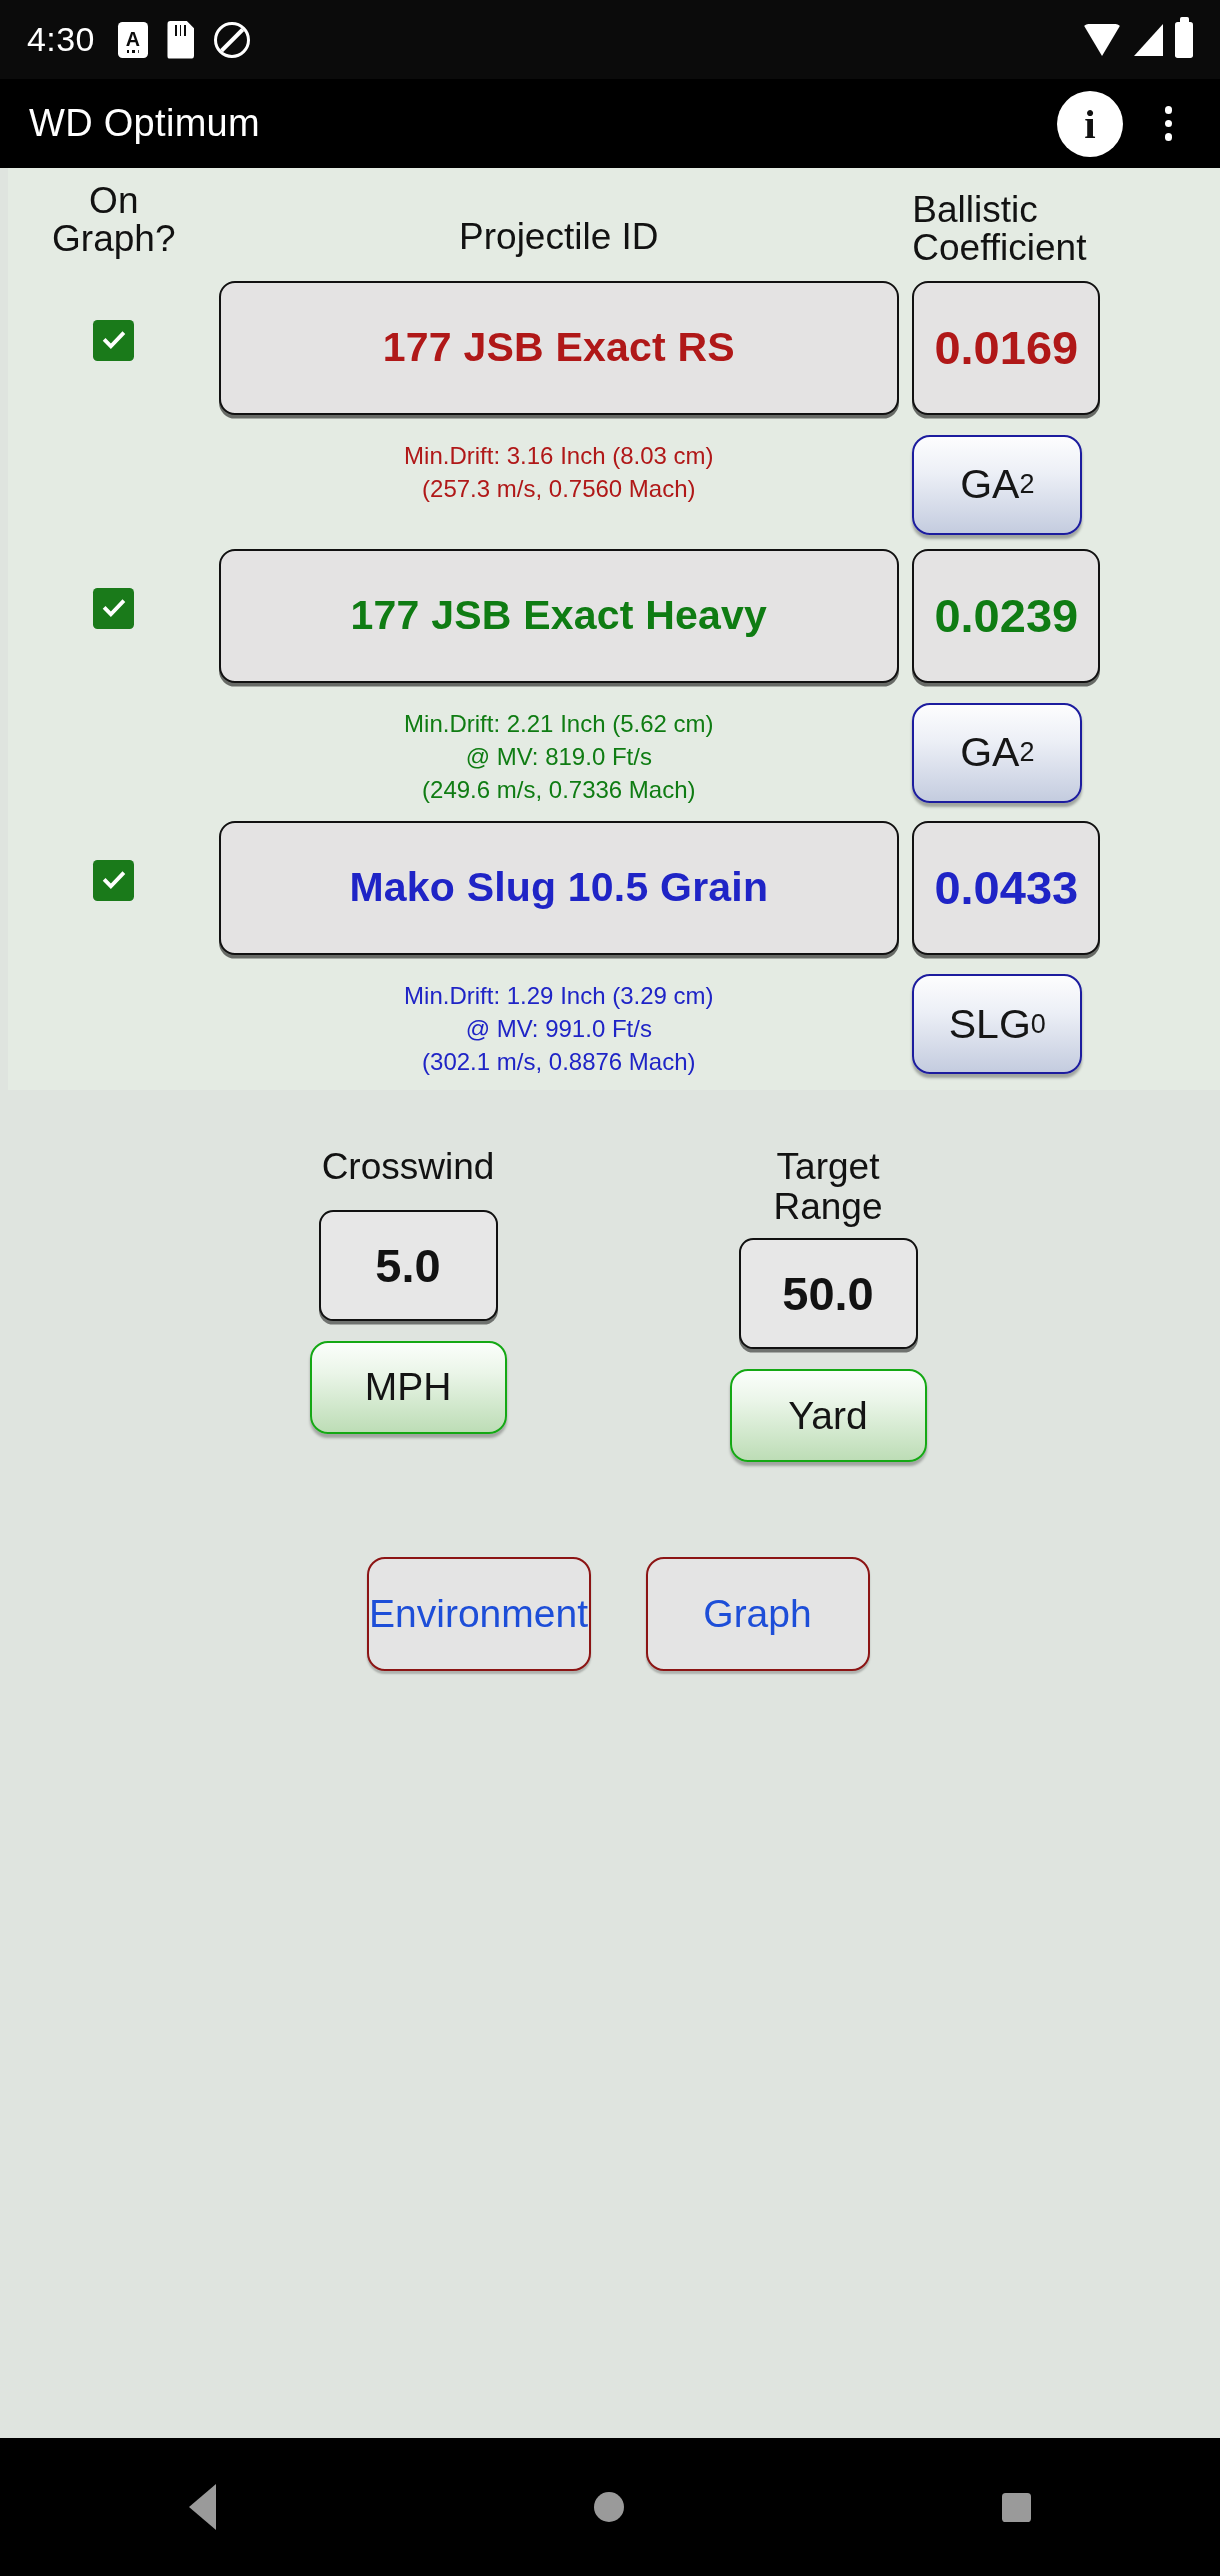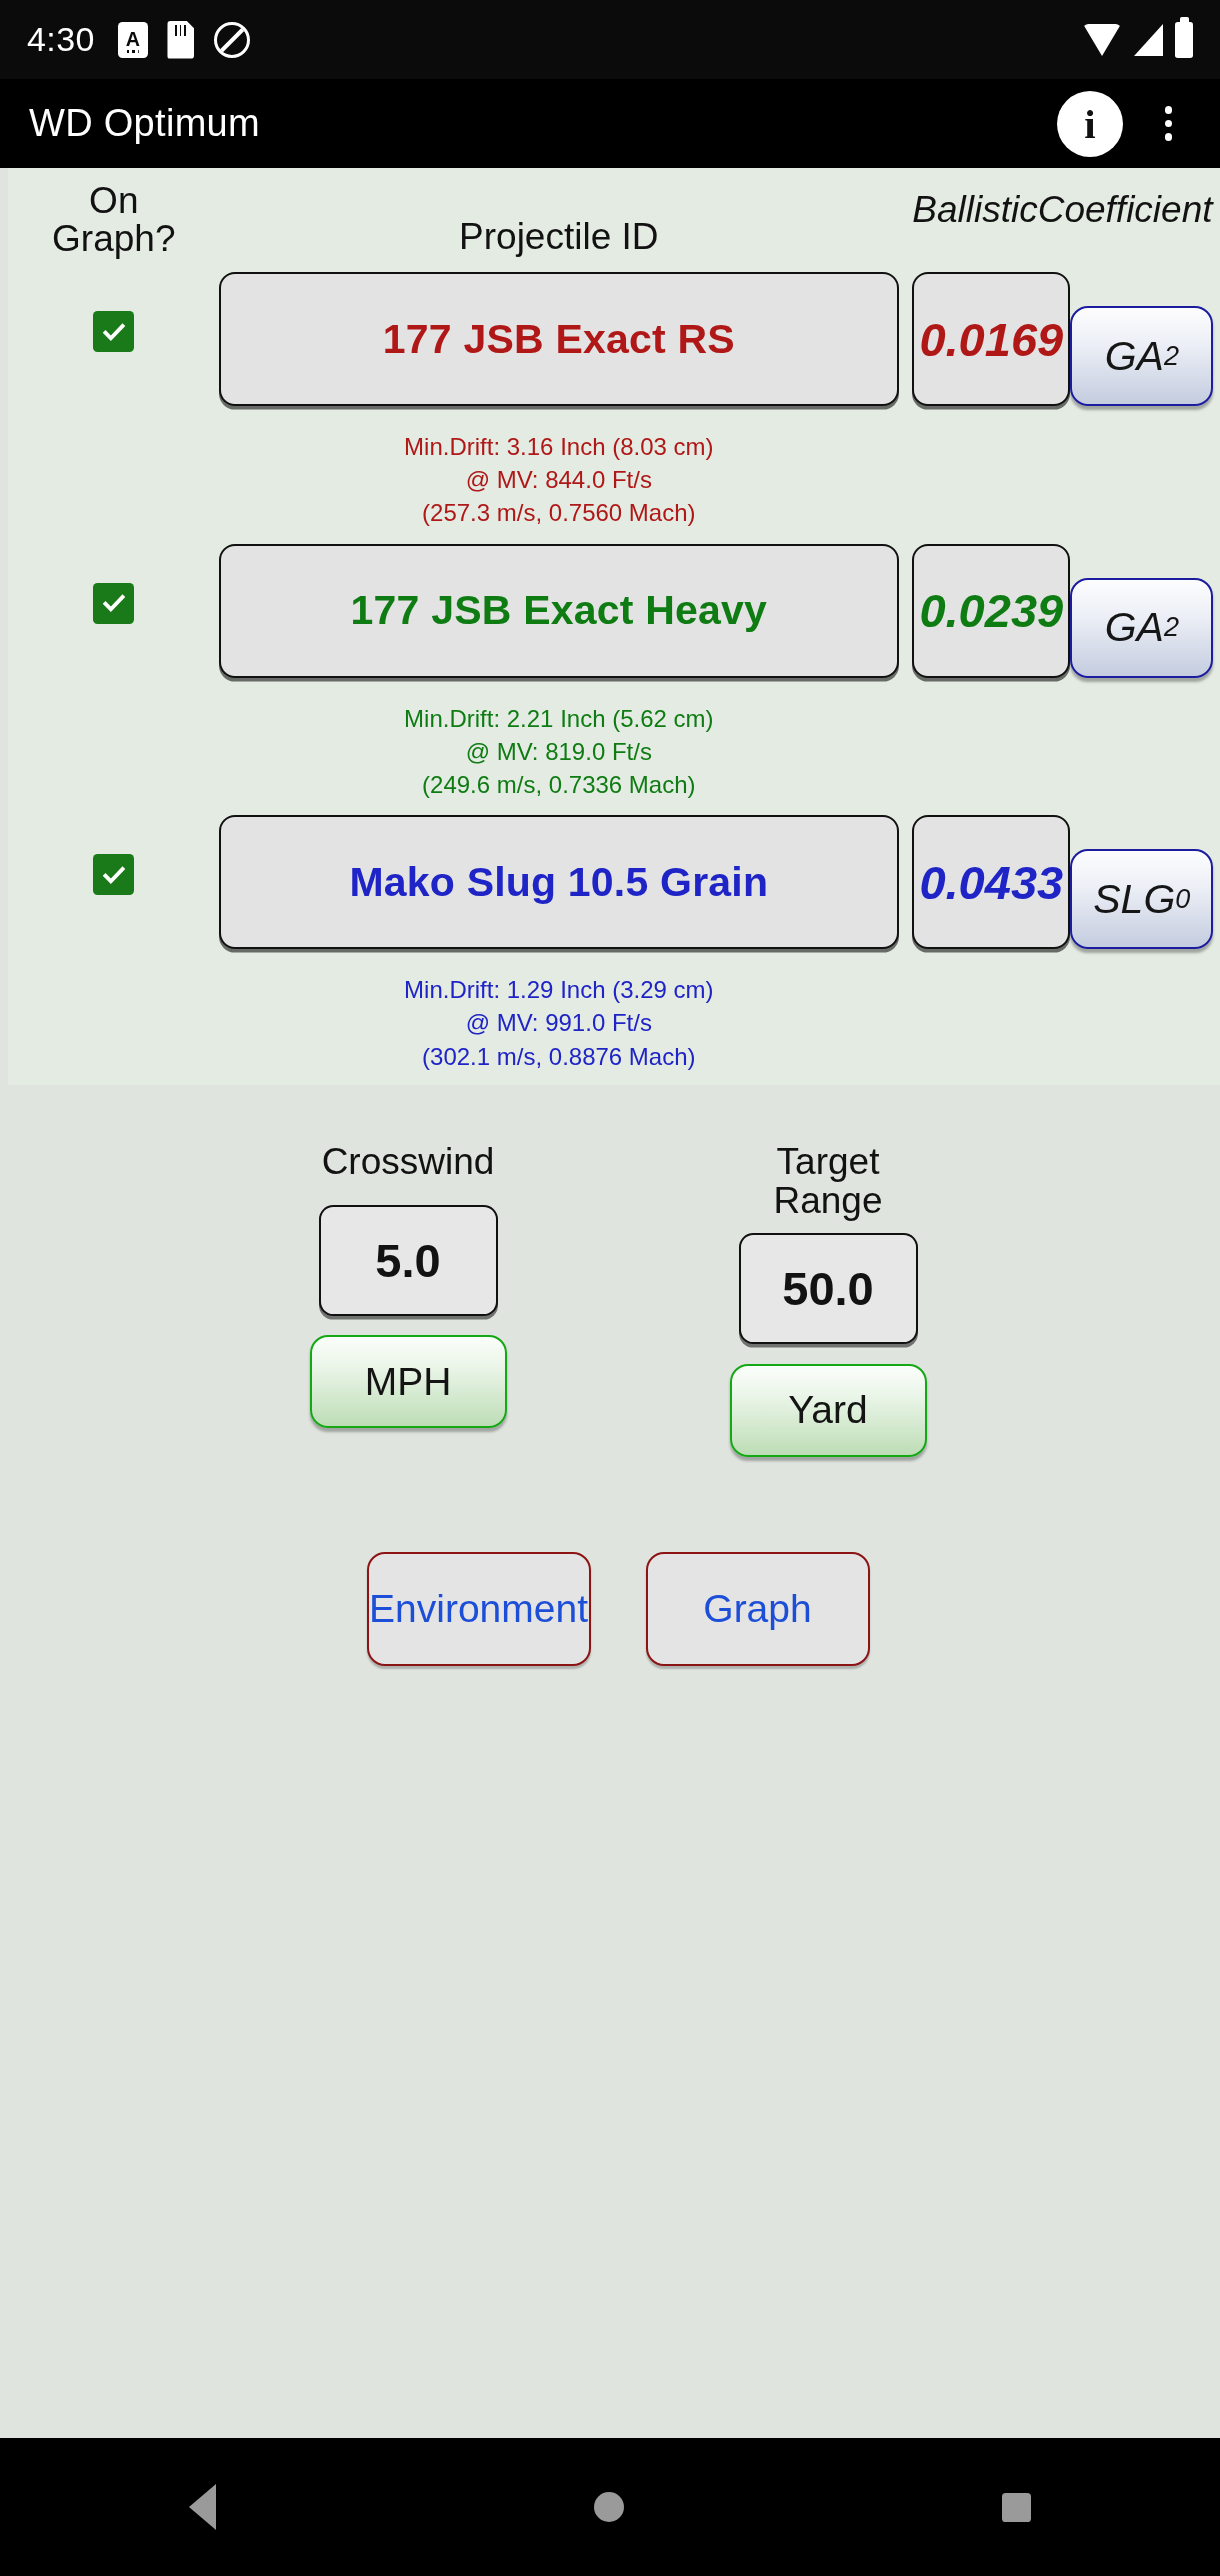--- a/index.html
+++ b/index.html
@@ -81,21 +81,21 @@
   
   .content { position: absolute; top: 168px; left: 8px; width: 1220px; height: 2270px; }
   .table-zone { background: #e4ebe3; padding-top: 10.7px; padding-bottom: 12.5px; }
   .lower-zone { background: #dfe4df; }
 
   .hdr-row {
     display: flex; align-items: flex-start; padding: 0 14.3px;
   }
   .col-check { width: 183px; display: flex; flex-direction: column; align-items: center; }
   .col-name  { width: 707px; display: flex; flex-direction: column; align-items: center; }
-  .col-bc    { width: 301px; display: flex; flex-direction: row; align-items: flex-end; font-style: italic; }
+  .col-bc    { width: 301px; display: flex; flex-direction: column; align-items: flex-start; }
 
   .hdr-text {
     font-size: 37px; color: #121212; line-height: 1.02; text-align: center; font-weight: 400;
   }
   .hdr-check { padding-top: 3.6px; }
   .hdr-name  { padding-top: 39px; }
   .hdr-bc    { padding-top: 12.5px; }
 
   .proj-row { display: flex; align-items: flex-start; padding: 0 14.3px; margin-top: 14.3px; }
 
@@ -234,21 +234,20 @@
           <div class="checkbox">
             <svg viewBox="0 0 24 24">
                 <path d="M3 12.6l2.2-2.2 4.3 4.3L18.8 5 21 7.2l-11.5 12z" fill="#ffffff"></path>
               </svg>
           </div>
         </div>
         <div class="col-name">
           <div class="name-btn red">177 JSB Exact RS</div>
           <div class="detail red">
             <div>Min.Drift: 3.16 Inch (8.03 cm)</div>
-            <div>@ MV: 844.0 Ft/s</div>
             <div>(257.3 m/s, 0.7560 Mach)</div>
           </div>
         </div>
         <div class="col-bc">
           <div class="bc-btn red">0.0169</div>
           <div class="drag-btn">
             <span>GA</span>
               <sub>2</sub>
           </div>
         </div>

